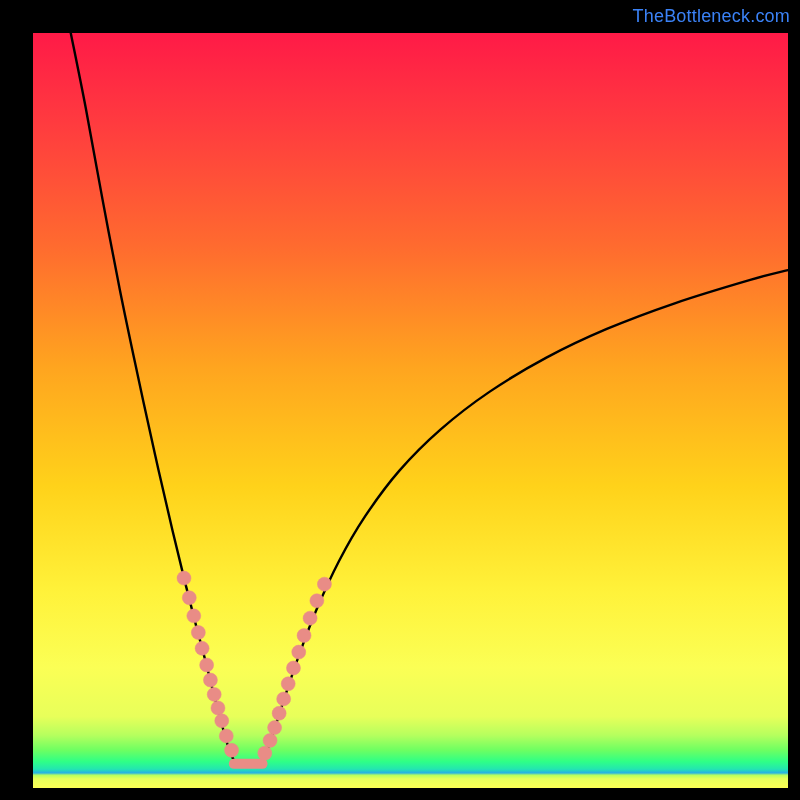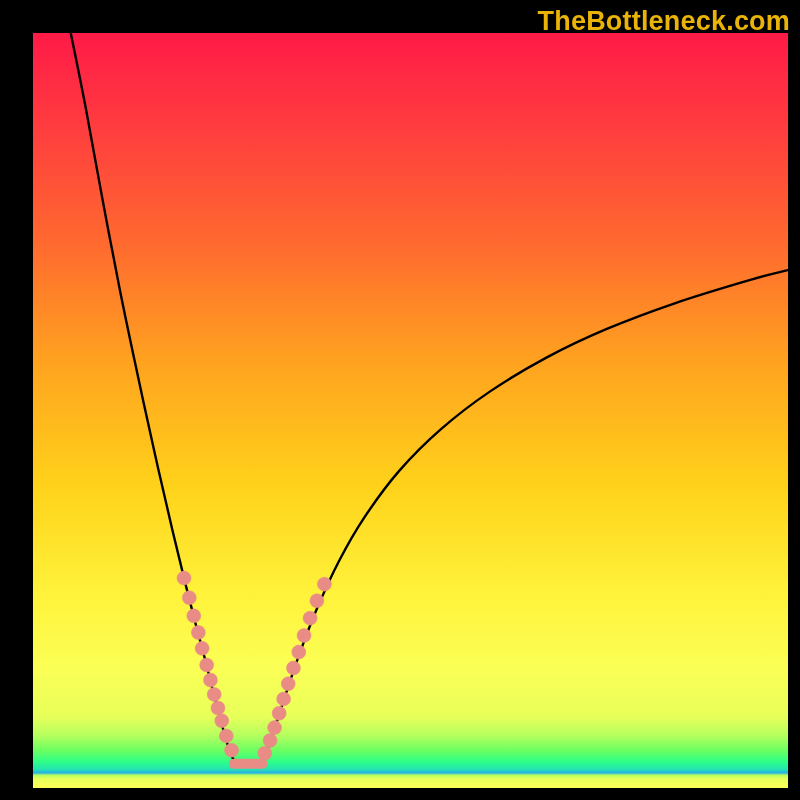--- a/index.html
+++ b/index.html
@@ -41,23 +41,23 @@
       #27b0e6 98%,
       #b6ff5e 98.3%,
       #e8ff5a 98.8%,
       #fbff55 100%
     );
   }
   .watermark {
     position: absolute;
     top: 6px;
     right: 10px;
-    color: #eab308;
-    font-size: 27px;
-    font-weight: 700;
+    color: #3b82f6;
+    font-size: 18px;
+    font-weight: 400;
     letter-spacing: 0.2px;
     user-select: none;
   }
   svg.curves {
     position: absolute;
     left: 0; top: 0;
     width: 755px; height: 755px;
     overflow: visible;
   }
   .curve {

